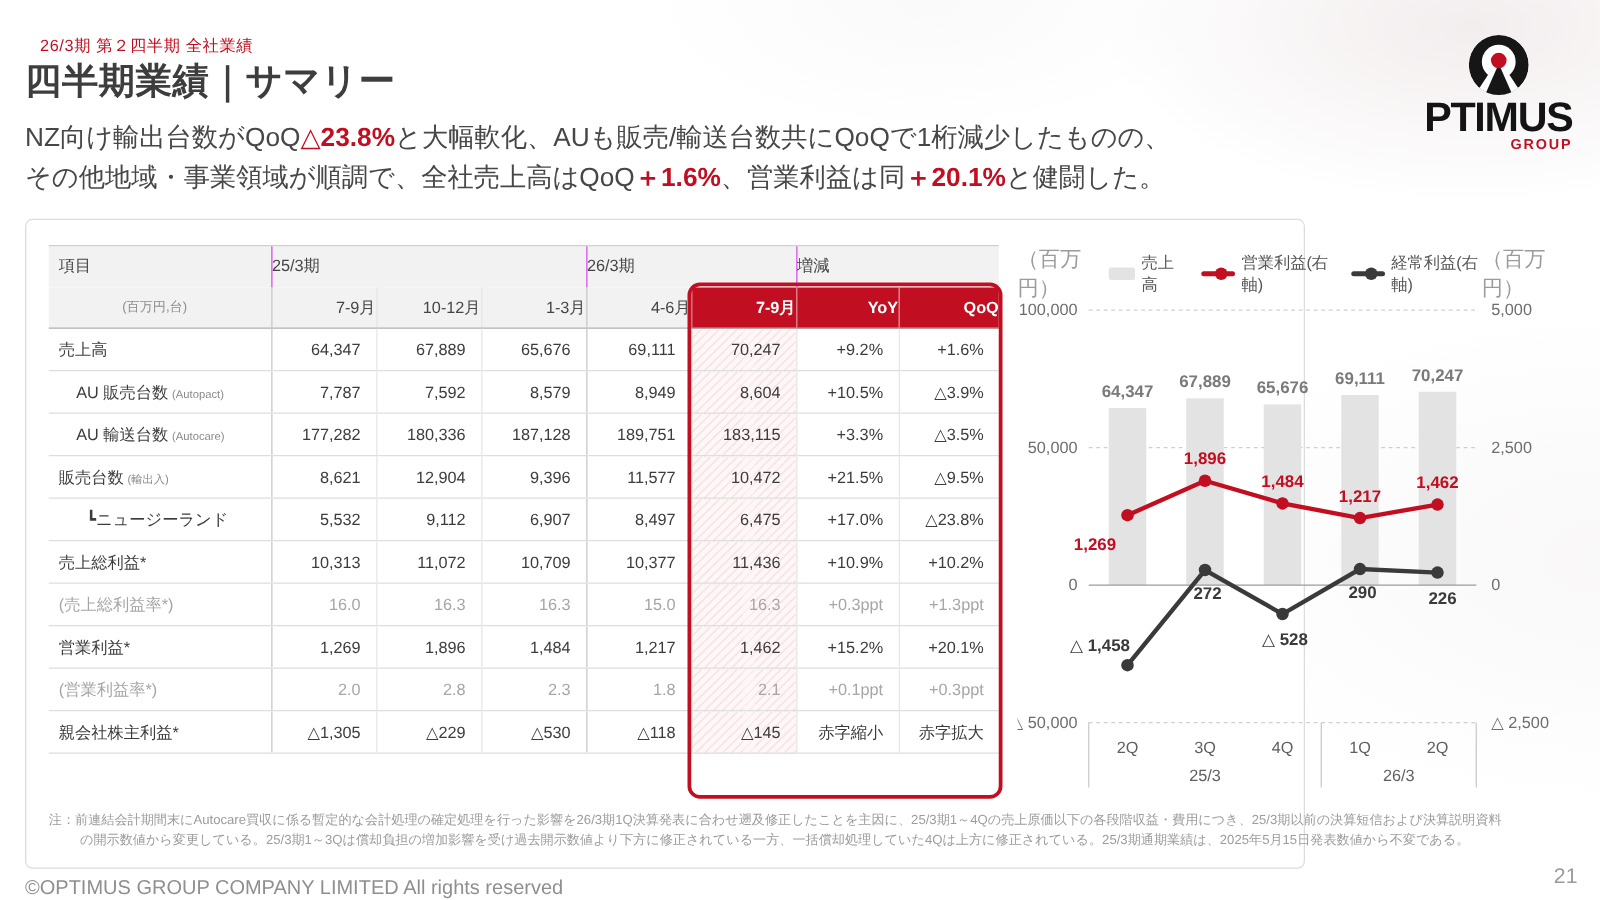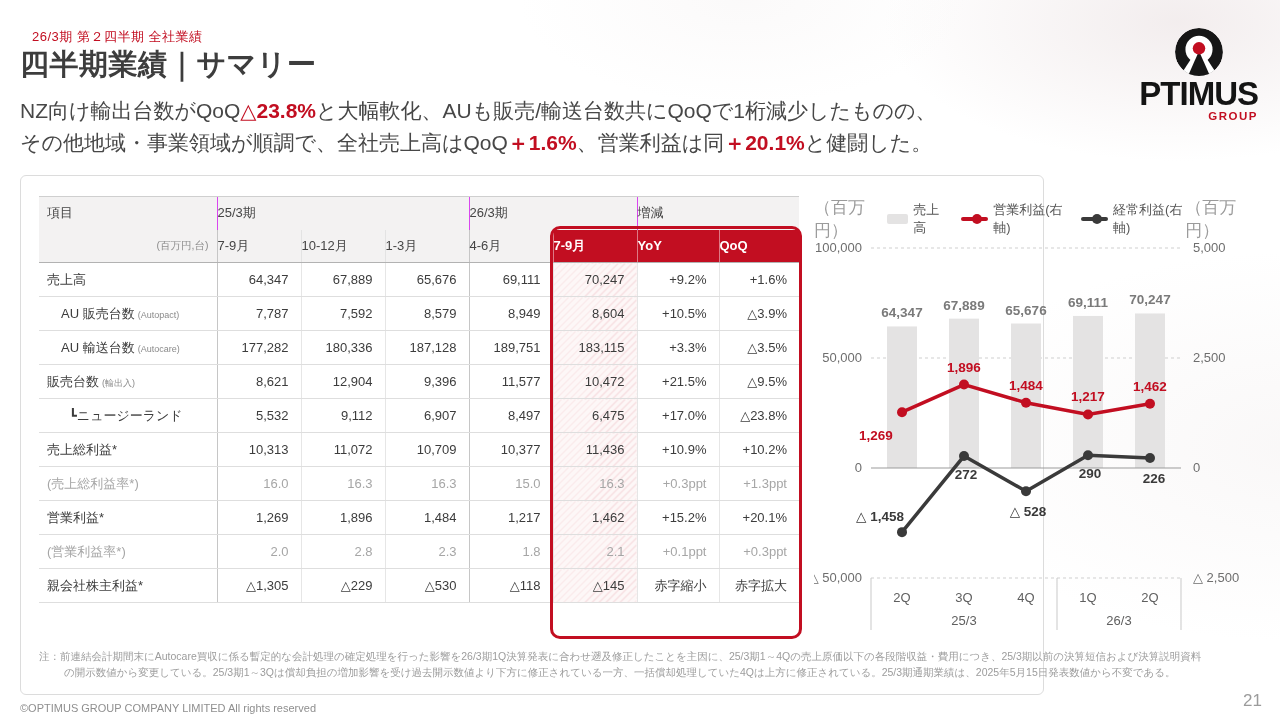--- a/index.html
+++ b/index.html
@@ -30,22 +30,22 @@
   
   .card{position:absolute; left:20px; top:175px; width:1024px; height:520px;
     background:#fff; border:1px solid #dcdcdc; border-radius:6px;}
   
   table{position:absolute; left:18px; top:20px; border-collapse:collapse; table-layout:fixed; background:#fff;}
   thead tr{height:33px;}
   tbody tr{height:34px;}
   th{font-weight:400; font-size:13px; color:#454545; background:#f3f2f2;}
   th.l{text-align:left; padding-left:8px; border-top:1px solid #cfcfcf;}
   th.g{text-align:left; border-left:1px solid #d946ef; border-top:1px solid #cfcfcf;}
-  th.unit{text-align:right; padding-right:8px; font-size:10.5px; color:#8d8d8d;}
-  th.q{text-align:left; border-left:1px solid #e3e3e3;}
+  th.unit{text-align:center; padding-right:8px; font-size:10.5px; color:#8d8d8d;}
+  th.q{text-align:right; border-left:1px solid #e3e3e3;}
   th.gs{border-left:1px solid #c6c6c6;}
   thead tr:last-child th{border-bottom:1px solid #b2b2b2;}
   th.red-h{background:var(--accent); color:#fff; font-weight:700; border-left:1px solid rgba(255,255,255,.45); border-bottom:1px solid var(--accent);}
   td{border-bottom:1px solid #dedede; font-size:13px; color:var(--ink);}
   td.lbl{text-align:left; padding-left:8px;}
   td.ind1{padding-left:22px;} td.ind2{padding-left:30px;}
   td .sub{font-size:9px; color:#8a8a8a; margin-left:3px;}
   td.v{text-align:right; padding-right:12px; border-left:1px solid #e6e6e6;}
   td.gs{border-left:1px solid #c6c6c6;}
   td.hatch{background-color:#fdf7f7;
@@ -62,21 +62,21 @@
   .sw-line{display:inline-block; width:32px; height:4px; border-radius:2px; position:relative;}
   .sw-line::after{content:""; position:absolute; left:11px; top:-3px; width:10px; height:10px; border-radius:50%; background:inherit;}
   .chart-svg{position:absolute; left:793px; top:42px;}
   .tick{font-size:13px; fill:#6e6e6e;}
   .blab{font-size:13.5px; font-weight:600; fill:#7a7a7a;}
   .dlab{font-size:13.5px; font-weight:700;}
   .cat{font-size:13px; fill:#5f5f5f;}
   
   .note{position:absolute; left:18px; top:472px; width:1206px; font-size:10.5px; color:#9c9c9c; line-height:1.55;}
   .note .l2{padding-left:25px;}
-  .copyright{position:absolute; left:20px; top:702px; font-size:11px; color:#8f8f8f;}
+  .copyright{position:absolute; left:20px; top:702px; font-size:16px; color:#8f8f8f;}
   .pagenum{position:absolute; right:18px; top:691px; font-size:17px; color:#9b9b9b;}
 </style>
 </head>
 <body>
 
 <div class="eyebrow">26/3期 第２四半期 全社業績</div>
 <h1 class="title">四半期業績｜サマリー</h1>
 <div class="summary">
     <div><span>NZ向け輸出台数がQoQ</span><span class="em">△23.8%</span><span>と大幅軟化、AUも販売/輸送台数共にQoQで1桁減少したものの、</span></div>
     <div><span>その他地域・事業領域が順調で、全社売上高はQoQ</span><span class="em">＋1.6%</span><span>、営業利益は同</span><span class="em">＋20.1%</span><span>と健闘した。</span></div>

